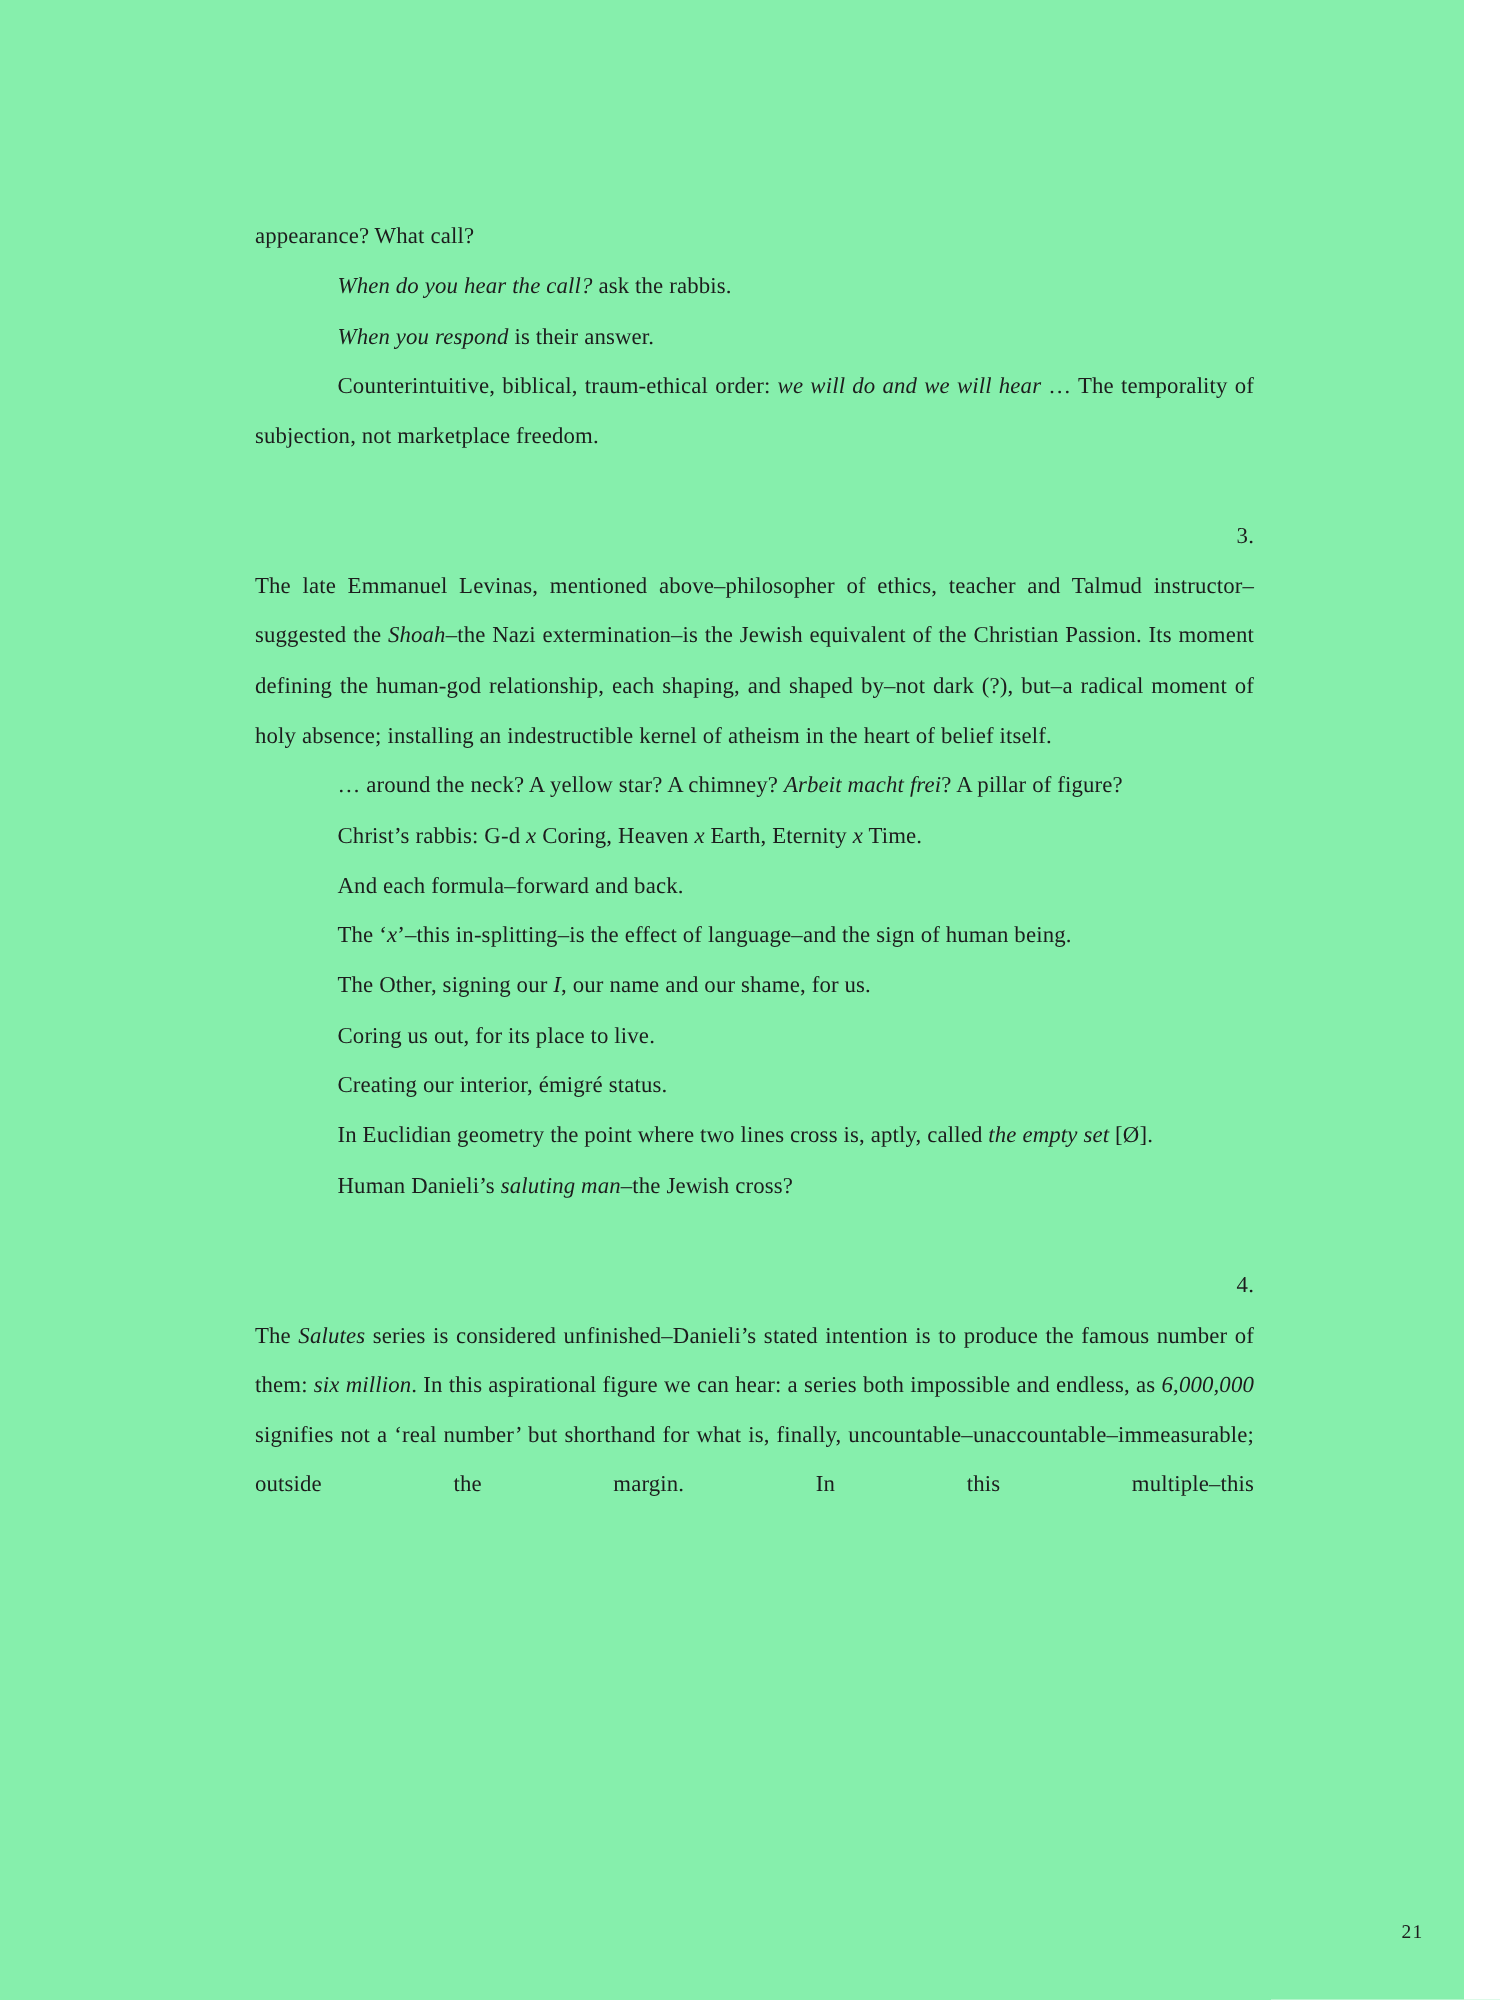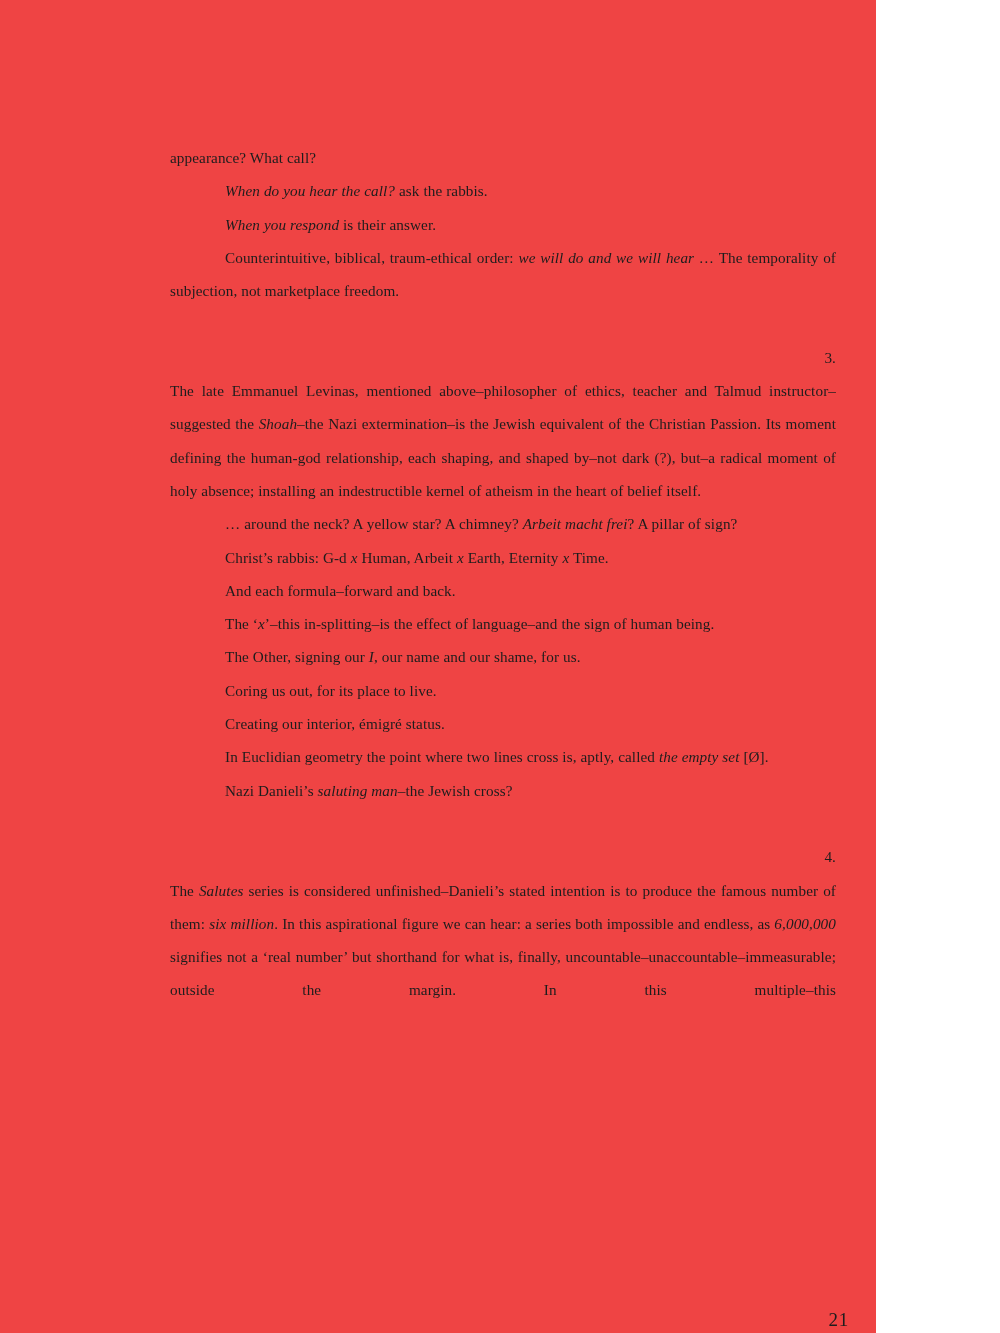--- a/index.html
+++ b/index.html
@@ -11,23 +11,23 @@
     width: 1000px;
     height: 1333px;
     position: relative;
     font-family: "Liberation Serif", "DejaVu Serif", serif;
     color: #1d1d1d;
     overflow: hidden;
   }
   .page {
     position: absolute;
     left: 0; top: 0;
-    width: 876px;
+    width: 976px;
     height: 1333px;
-    background: #ef4444;
+    background: #86efac;
   }
   .page-body {
     position: absolute;
     left: 170px;
     top: 141px;
     width: 666px;
   }
   .block {
     font-size: 15.2px;
     line-height: 33.3px;
@@ -51,45 +51,45 @@
     padding-left: 55px;
   }
   .section-number {
     text-align: right;
     margin-top: 33.3px;
   }
   .em { font-style: italic; }
   .rm { font-style: normal; }
   .page-number {
     position: absolute;
-    top: 1310px;
+    top: 1278px;
     right: 27px;
-    font-size: 19px;
+    font-size: 13px;
     line-height: 20px;
     letter-spacing: 0.8px;
     color: #1d1d1d;
   }
 </style>
 </head>
 <body>
 
 <div class="page">
   <main class="page-body">
       <div class="block verse"><span class="rm">appearance? What call?</span></div>
       <div class="block verse indent"><span class="em">When do you hear the call? </span><span class="rm">ask the rabbis.</span></div>
       <div class="block verse indent"><span class="em">When you respond</span><span class="rm"> is their answer.</span></div>
       <div class="block para indent"><span class="rm">Counterintuitive, biblical, traum-ethical order: </span><span class="em">we will do and we will hear</span><span class="rm"> … The temporality of subjection, not marketplace freedom.</span></div>
       <div class="block section-number">3.</div>
       <div class="block para"><span class="rm">The late Emmanuel Levinas, mentioned above–philosopher of ethics, teacher and Talmud instructor–suggested the </span><span class="em">Shoah</span><span class="rm">–the Nazi extermination–is the Jewish equivalent of the Christian Passion. Its moment defining the human-god relationship, each shaping, and shaped by–not dark (?), but–a radical moment of holy absence; installing an indestructible kernel of atheism in the heart of belief itself.</span></div>
-      <div class="block verse indent"><span class="rm">… around the neck? A yellow star? A chimney? </span><span class="em">Arbeit macht frei</span><span class="rm">? A pillar of sign?</span></div>
-      <div class="block verse indent"><span class="rm">Christ’s rabbis: G-d </span><span class="em">x</span><span class="rm"> Human, Arbeit </span><span class="em">x</span><span class="rm"> Earth, Eternity </span><span class="em">x</span><span class="rm"> Time.</span></div>
+      <div class="block verse indent"><span class="rm">… around the neck? A yellow star? A chimney? </span><span class="em">Arbeit macht frei</span><span class="rm">? A pillar of figure?</span></div>
+      <div class="block verse indent"><span class="rm">Christ’s rabbis: G-d </span><span class="em">x</span><span class="rm"> Coring, Heaven </span><span class="em">x</span><span class="rm"> Earth, Eternity </span><span class="em">x</span><span class="rm"> Time.</span></div>
       <div class="block verse indent"><span class="rm">And each formula–forward and back.</span></div>
       <div class="block verse indent"><span class="rm">The ‘</span><span class="em">x</span><span class="rm">’–this in-splitting–is the effect of language–and the sign of human being.</span></div>
       <div class="block verse indent"><span class="rm">The Other, signing our </span><span class="em">I</span><span class="rm">, our name and our shame, for us.</span></div>
       <div class="block verse indent"><span class="rm">Coring us out, for its place to live.</span></div>
       <div class="block verse indent"><span class="rm">Creating our interior, émigré status.</span></div>
       <div class="block verse indent"><span class="rm">In Euclidian geometry the point where two lines cross is, aptly, called </span><span class="em">the empty set</span><span class="rm"> [Ø].</span></div>
-      <div class="block verse indent"><span class="rm">Nazi Danieli’s </span><span class="em">saluting man</span><span class="rm">–the Jewish cross?</span></div>
+      <div class="block verse indent"><span class="rm">Human Danieli’s </span><span class="em">saluting man</span><span class="rm">–the Jewish cross?</span></div>
       <div class="block section-number">4.</div>
       <div class="block para justify-last"><span class="rm">The </span><span class="em">Salutes</span><span class="rm"> series is considered unfinished–Danieli’s stated intention is to produce the famous number of them: </span><span class="em">six million</span><span class="rm">. In this aspirational figure we can hear: a series both impossible and endless, as </span><span class="em">6,000,000</span><span class="rm"> signifies not a ‘real number’ but shorthand for what is, finally, uncountable–unaccountable–immeasurable; outside the margin. In this multiple–this</span></div>
     </main>
   <div class="page-number">21</div>
 </div>
 
 </body></html>

